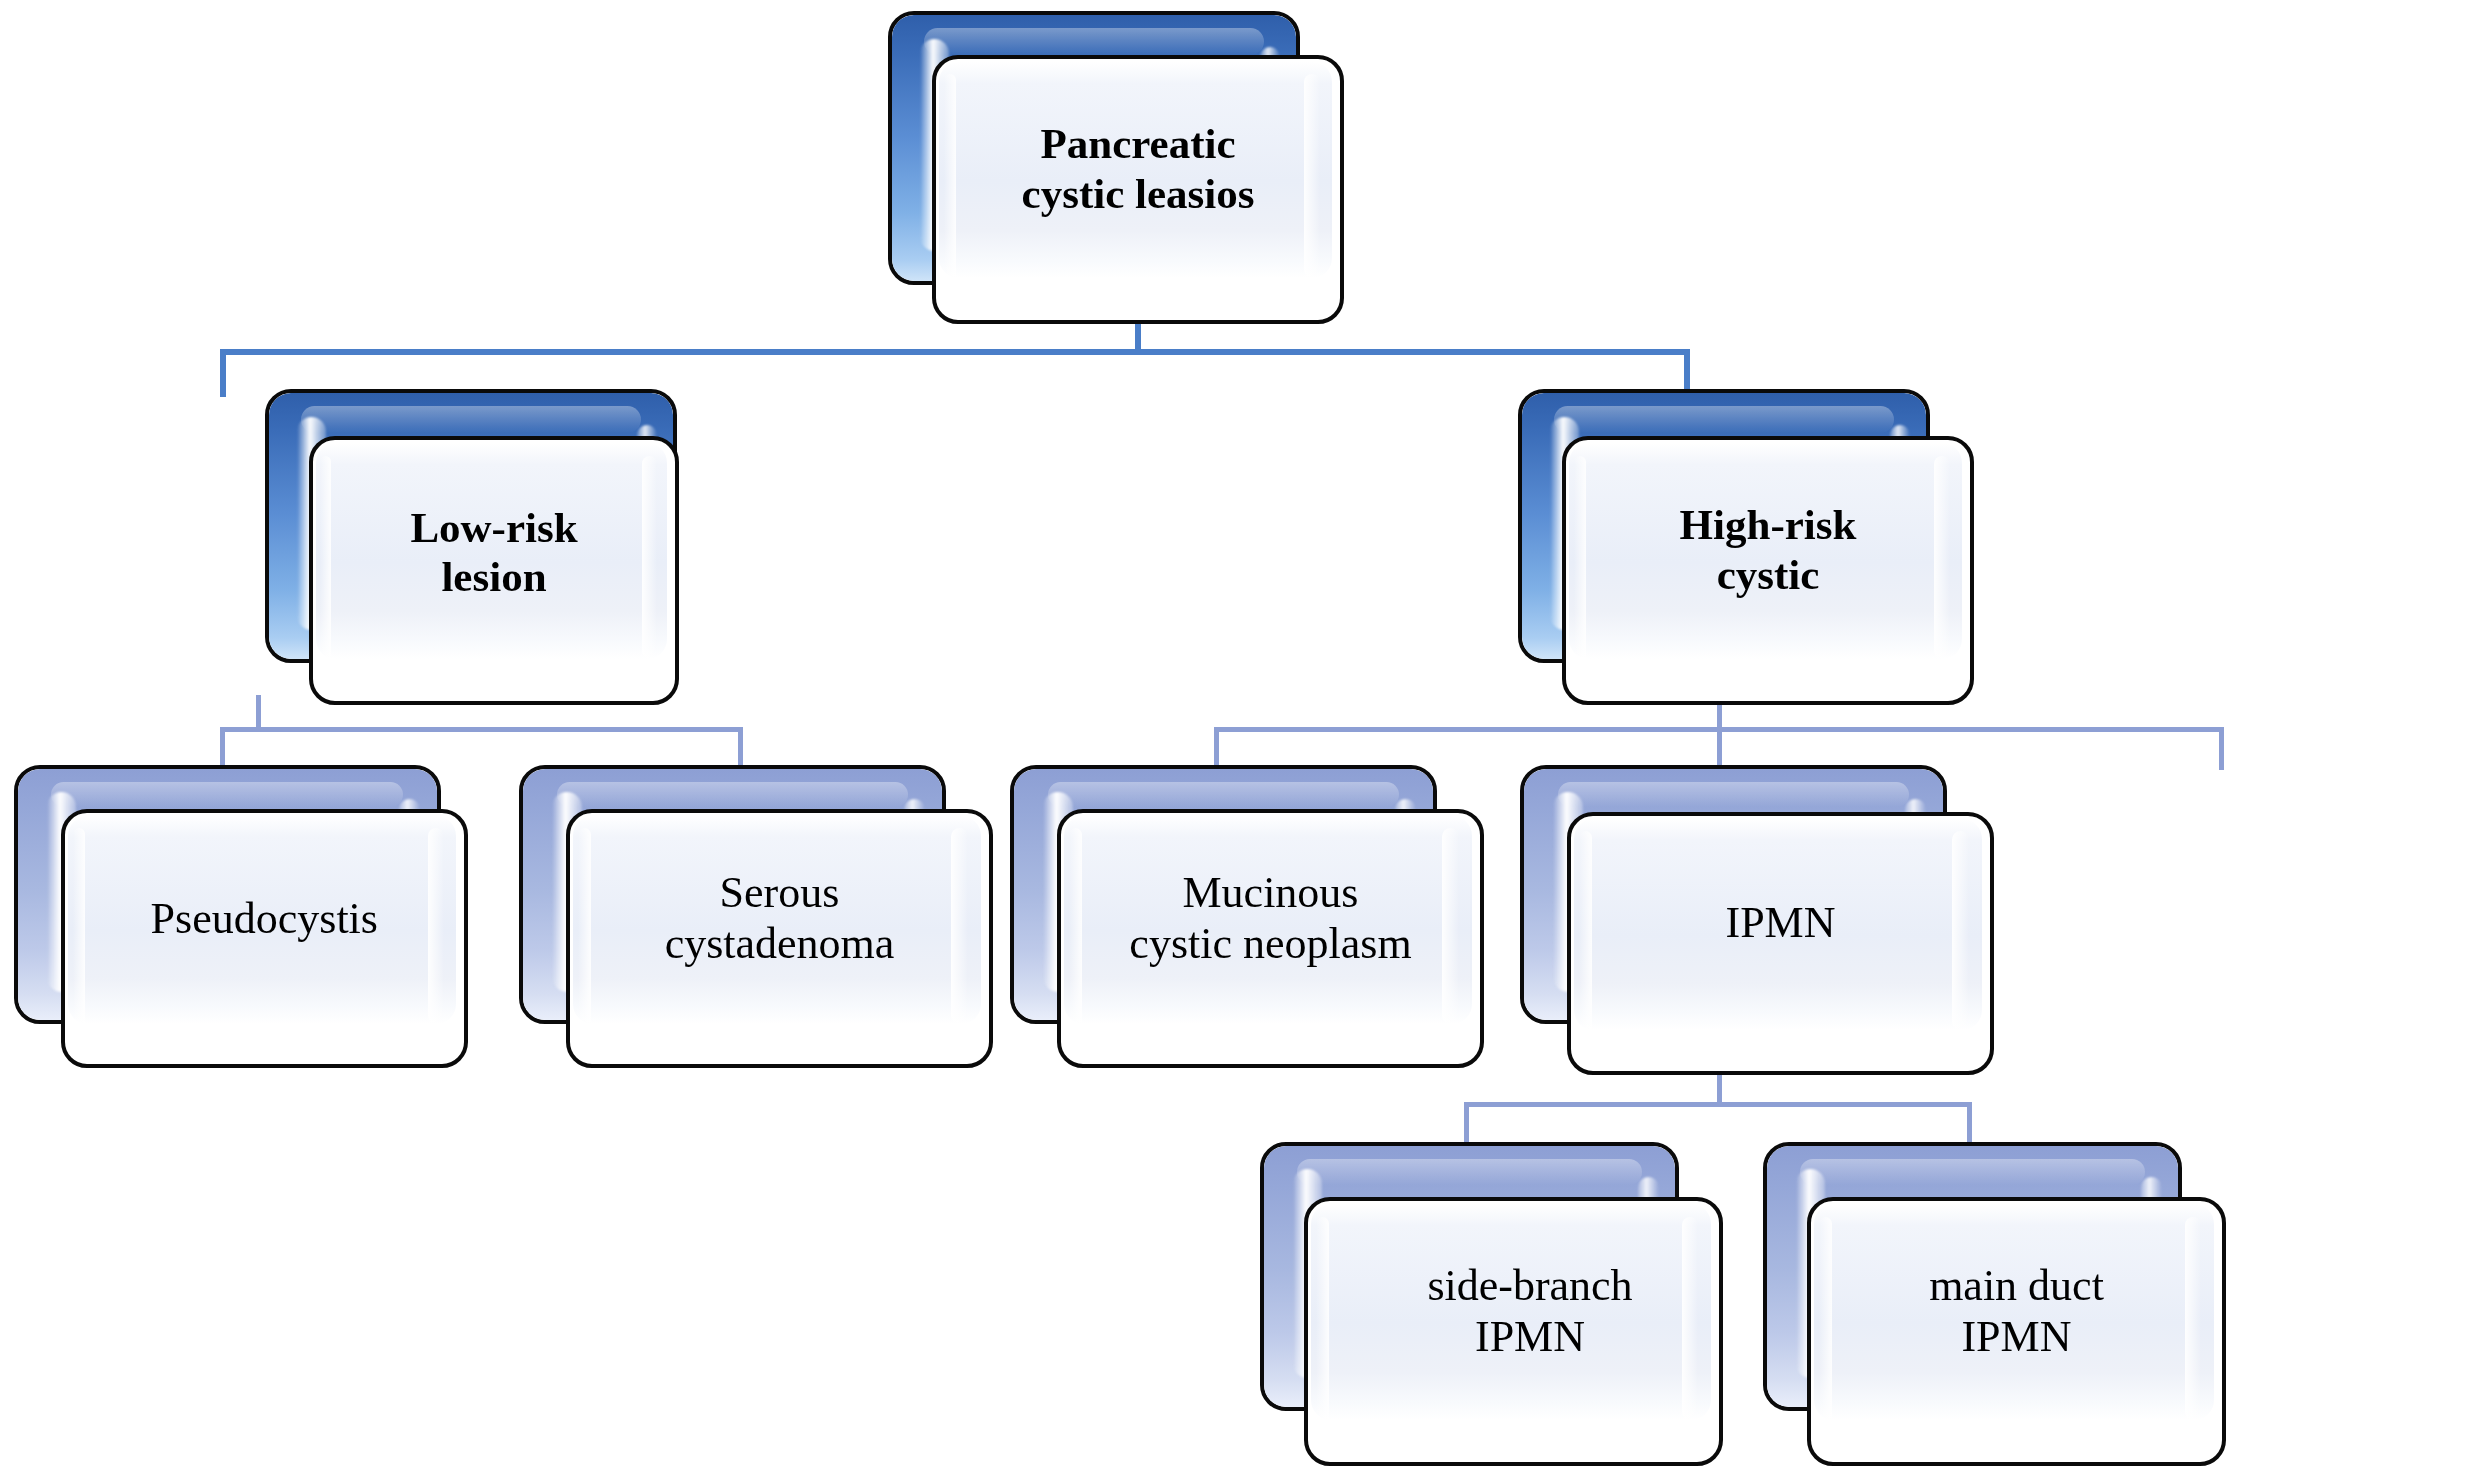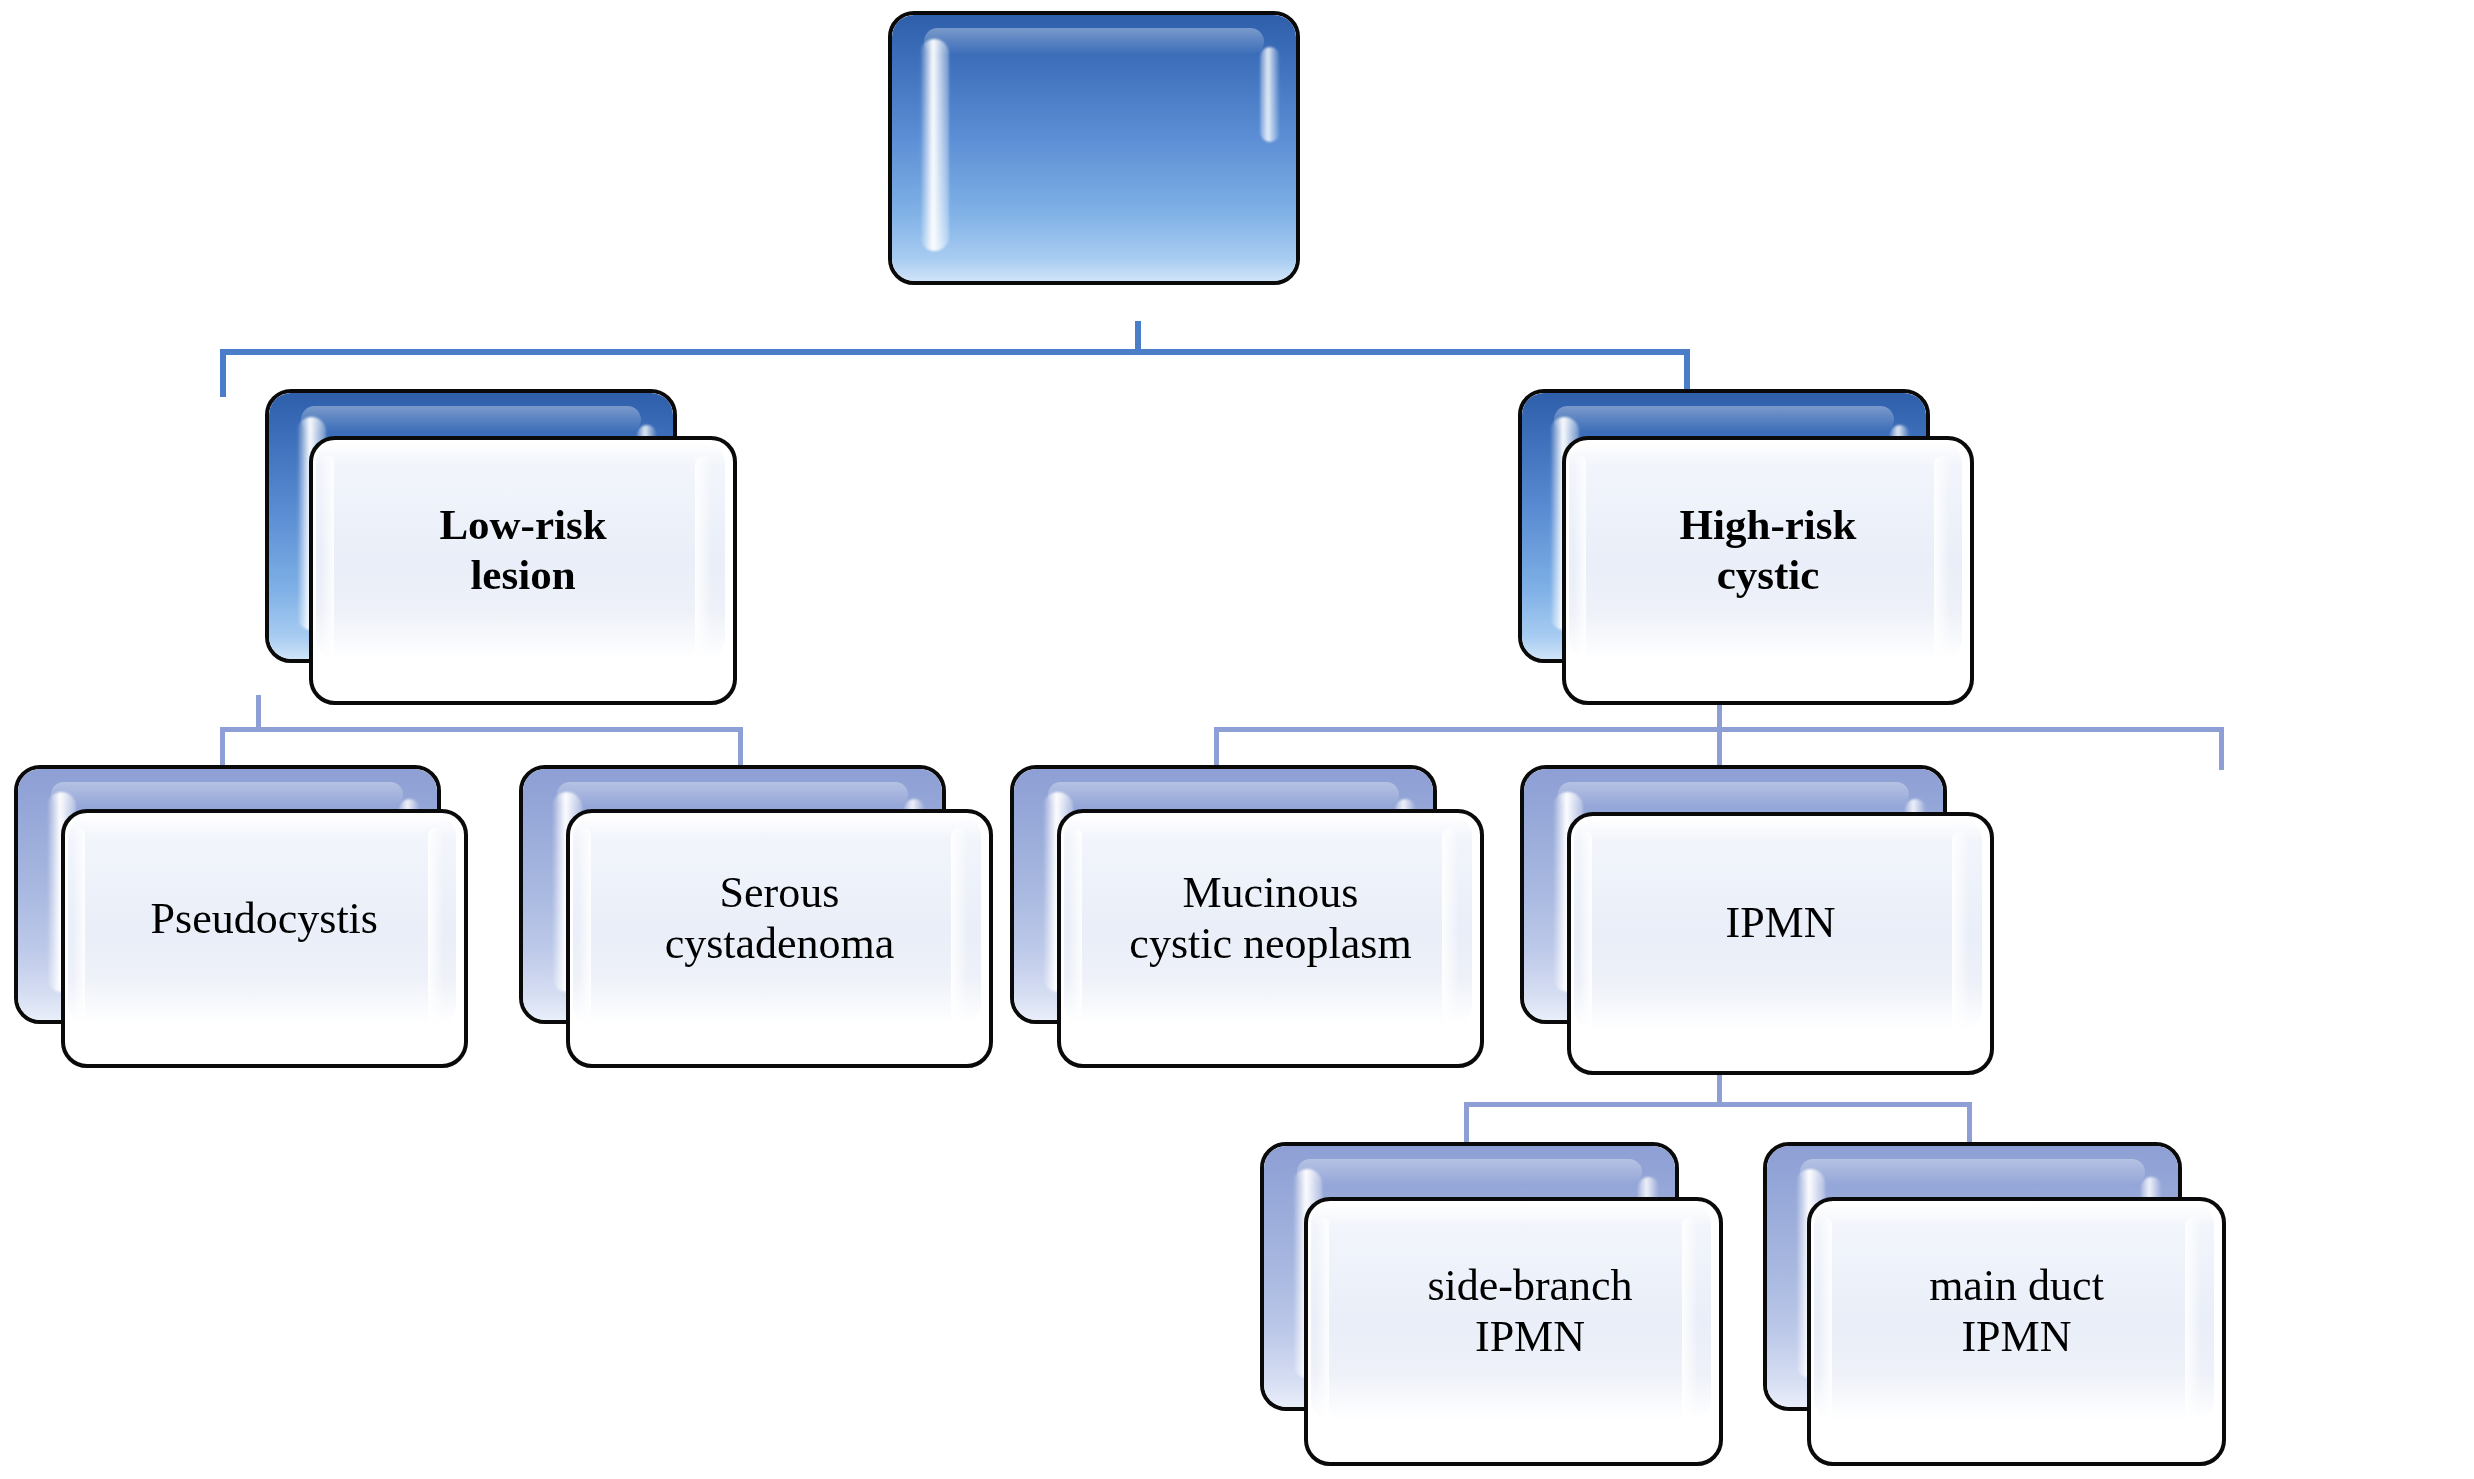--- a/index.html
+++ b/index.html
@@ -139,30 +139,37 @@
 
   <div class="conn lightv" style="left:1967px;top:1102px;width:5.4px;height:44px;"></div>
 
   <div class="node" style="left:888px;top:10.7px;width:459px;height:314px;">
     <div class="plate-back blue-strong" style="width:412px;height:274px;">
       <div class="fill"></div>
       <div class="gloss-t"></div>
       <div class="gloss"></div>
       <div class="gloss-r"></div>
     </div>
+    <div class="plate-front" style="left:44px;top:44px;width:412px;height:269px;">
+      <div class="inner"></div>
+      <div class="inner-gloss-l"></div>
+      <div class="inner-gloss-r"></div>
+      <div class="label bold" style="font-size:43px;">Pancreatic
+cystic leasios</div>
+    </div>
   </div>
 
   <div class="node" style="left:265px;top:389px;width:459px;height:320px;">
     <div class="plate-back blue-strong" style="width:412px;height:274px;">
       <div class="fill"></div>
       <div class="gloss-t"></div>
       <div class="gloss"></div>
       <div class="gloss-r"></div>
     </div>
-    <div class="plate-front" style="left:44px;top:47px;width:428px;height:269px;">
+    <div class="plate-front" style="left:44px;top:47px;width:370px;height:269px;">
       <div class="inner"></div>
       <div class="inner-gloss-l"></div>
       <div class="inner-gloss-r"></div>
       <div class="label bold" style="font-size:43px;">Low-risk
 lesion</div>
     </div>
   </div>
 
   <div class="node" style="left:1518px;top:389px;width:459px;height:320px;">
     <div class="plate-back blue-strong" style="width:412px;height:274px;">

